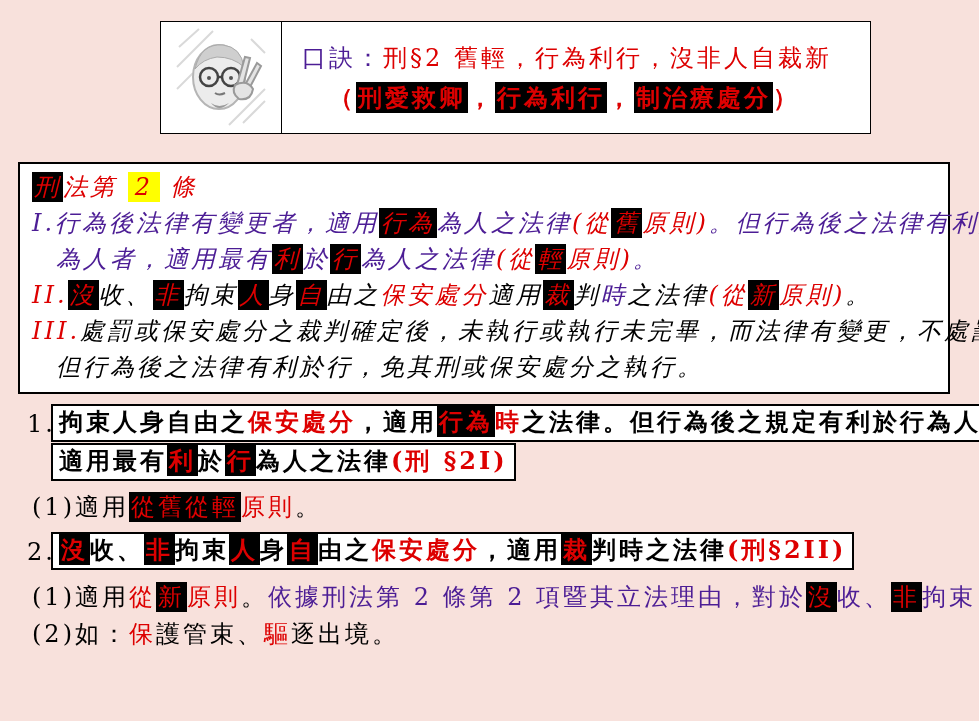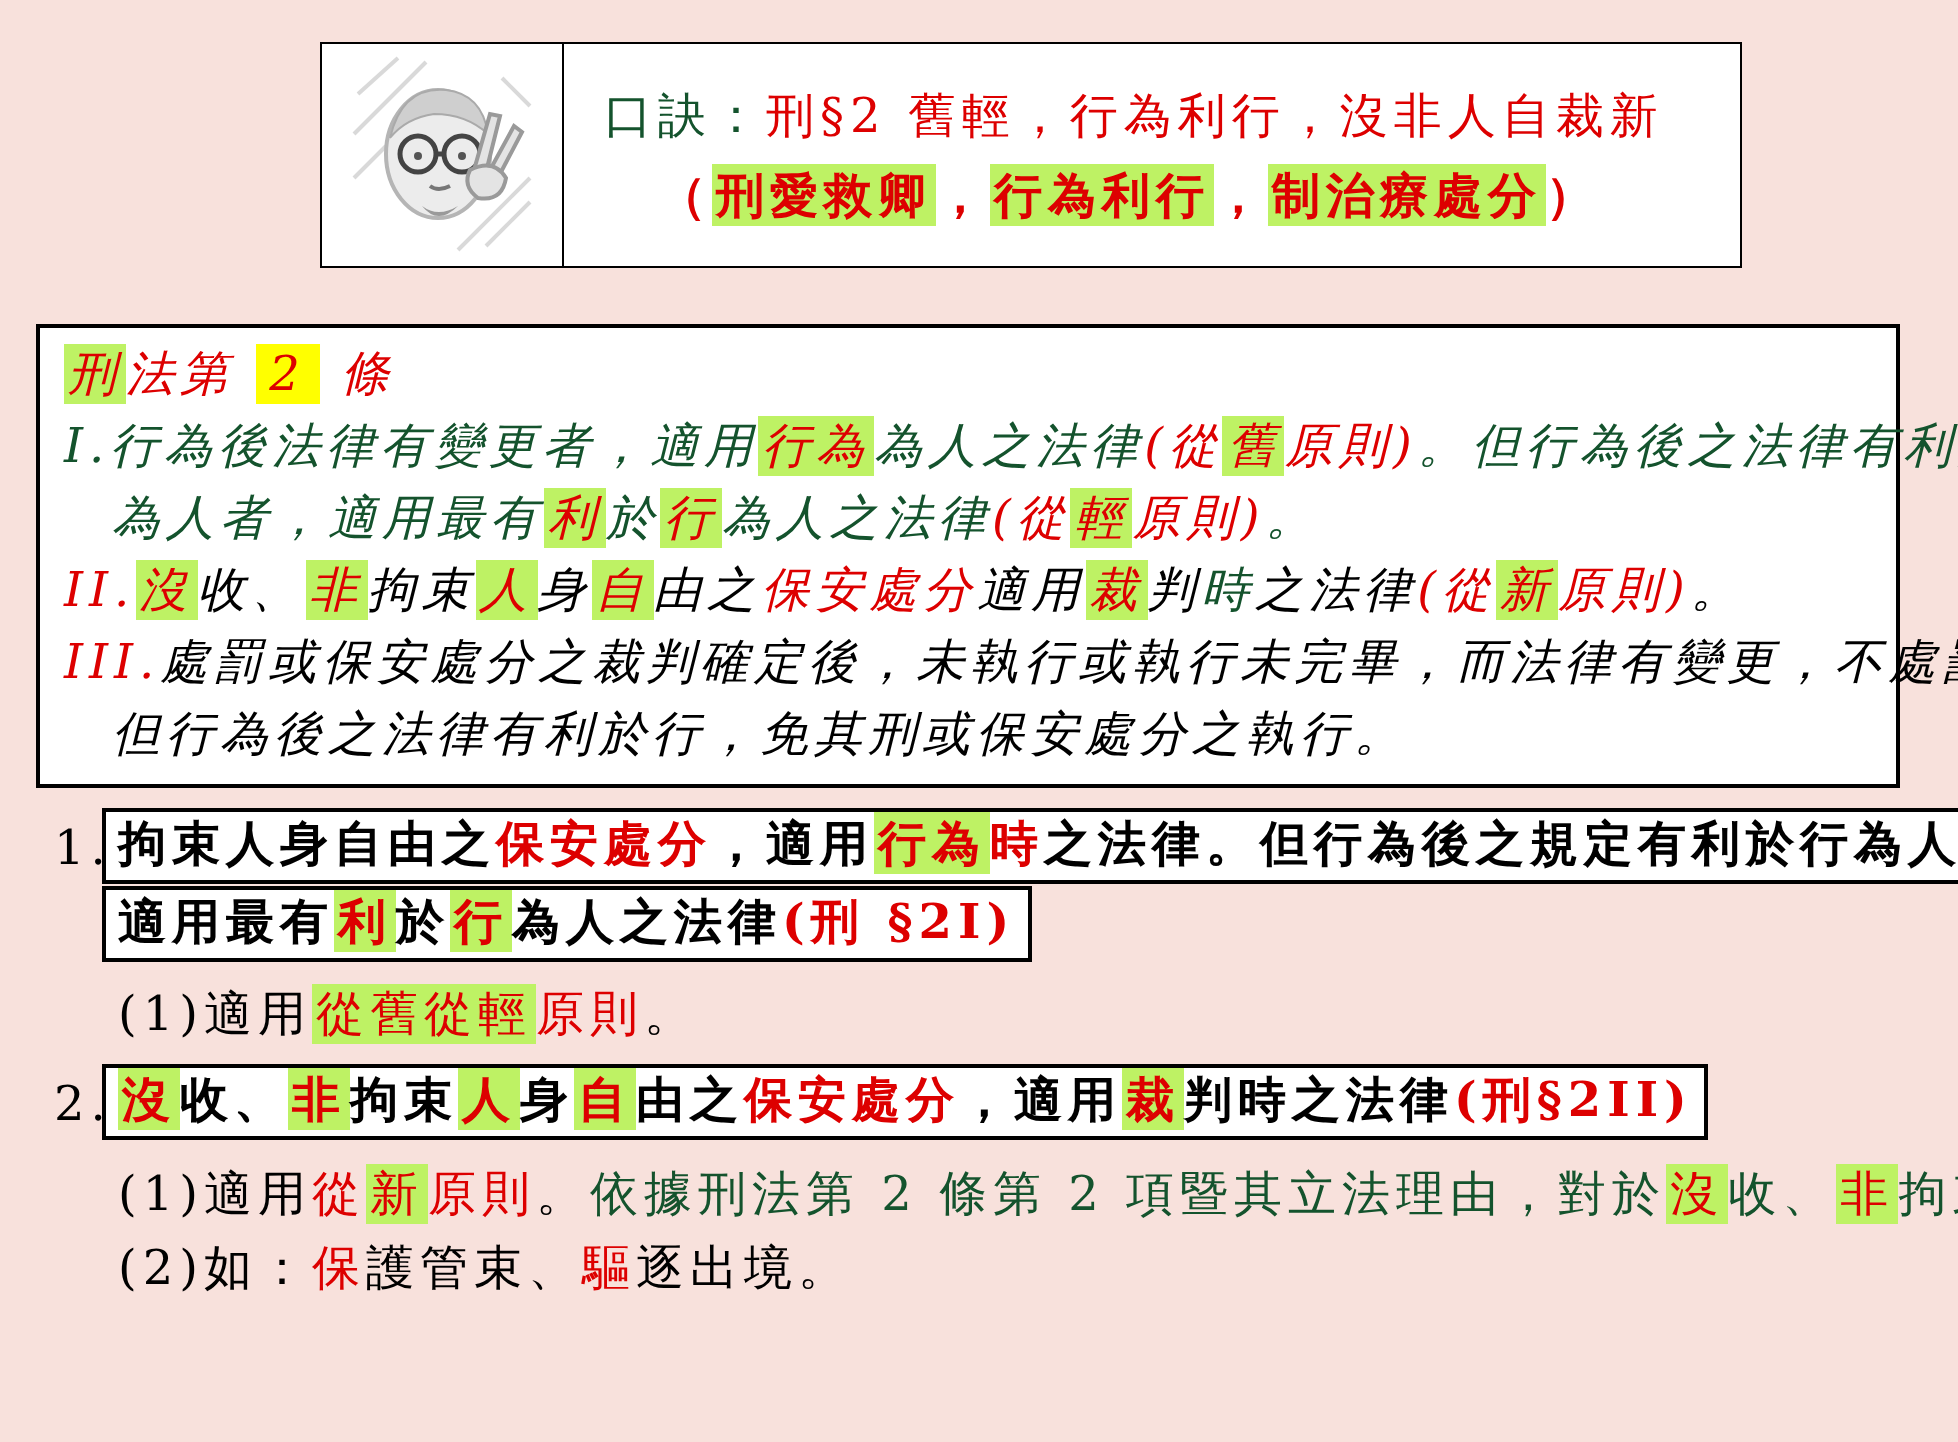--- a/index.html
+++ b/index.html
@@ -5,22 +5,22 @@
   html,body{margin:0;padding:0;}
   body{
     width:979px;height:721px;position:relative;overflow:hidden;
     background:#f8e1dc;
     font-family:"DejaVu Serif","Liberation Serif",serif;
   }
   
   .seg{white-space:pre;}
   .seg.black{color:#000000;}
   .seg.red{color:#dd0000;}
-  .seg.blue{color:#14532d;text-align:right;}
-  .seg.rhl{color:#dd0000;background:#bef264;padding:1px 2px;}
+  .seg.blue{color:#4c1d95;text-align:right;}
+  .seg.rhl{color:#dd0000;background:#000000;padding:1px 2px;}
   .seg.rhlpad{color:#dd0000;background:#ffff00;padding:1px 7px;}
 
   
   .mnemonic-box{
     position:absolute;left:160px;top:21px;width:709px;height:111px;
     background:#ffffff;border:1px solid #000;display:flex;
   }
   .portrait-cell{
     width:120px;border-right:1px solid #000;flex:0 0 auto;
     display:flex;align-items:center;justify-content:center;
@@ -46,21 +46,21 @@
     position:absolute;left:18px;top:404px;width:955px;
     font-size:24px;line-height:37px;letter-spacing:3px;
   }
   .note-row{display:flex;align-items:flex-start;}
   .note-num{flex:0 0 auto;margin-left:9px;width:24px;padding-top:2px;}
   .boxed{
     display:inline-block;background:#ffffff;border:2px solid #000;
     padding:0 6px 2px 6px;font-weight:700;line-height:32px;white-space:nowrap;
   }
   .boxed-second{margin-left:33px;}
-  .subs{margin-left:41px;margin-top:8px;margin-bottom:6px;}
+  .subs{margin-left:14px;margin-top:8px;margin-bottom:6px;}
   .sub-line{white-space:nowrap;}
   .sub-wrap-indent{padding-left:36px;}
 </style>
 </head>
 <body>
 
 <div class="mnemonic-box">
   <div class="portrait-cell">
     <svg width="96" height="102" viewBox="0 0 96 102">
       <g stroke="#d9d9d9" stroke-width="2">

